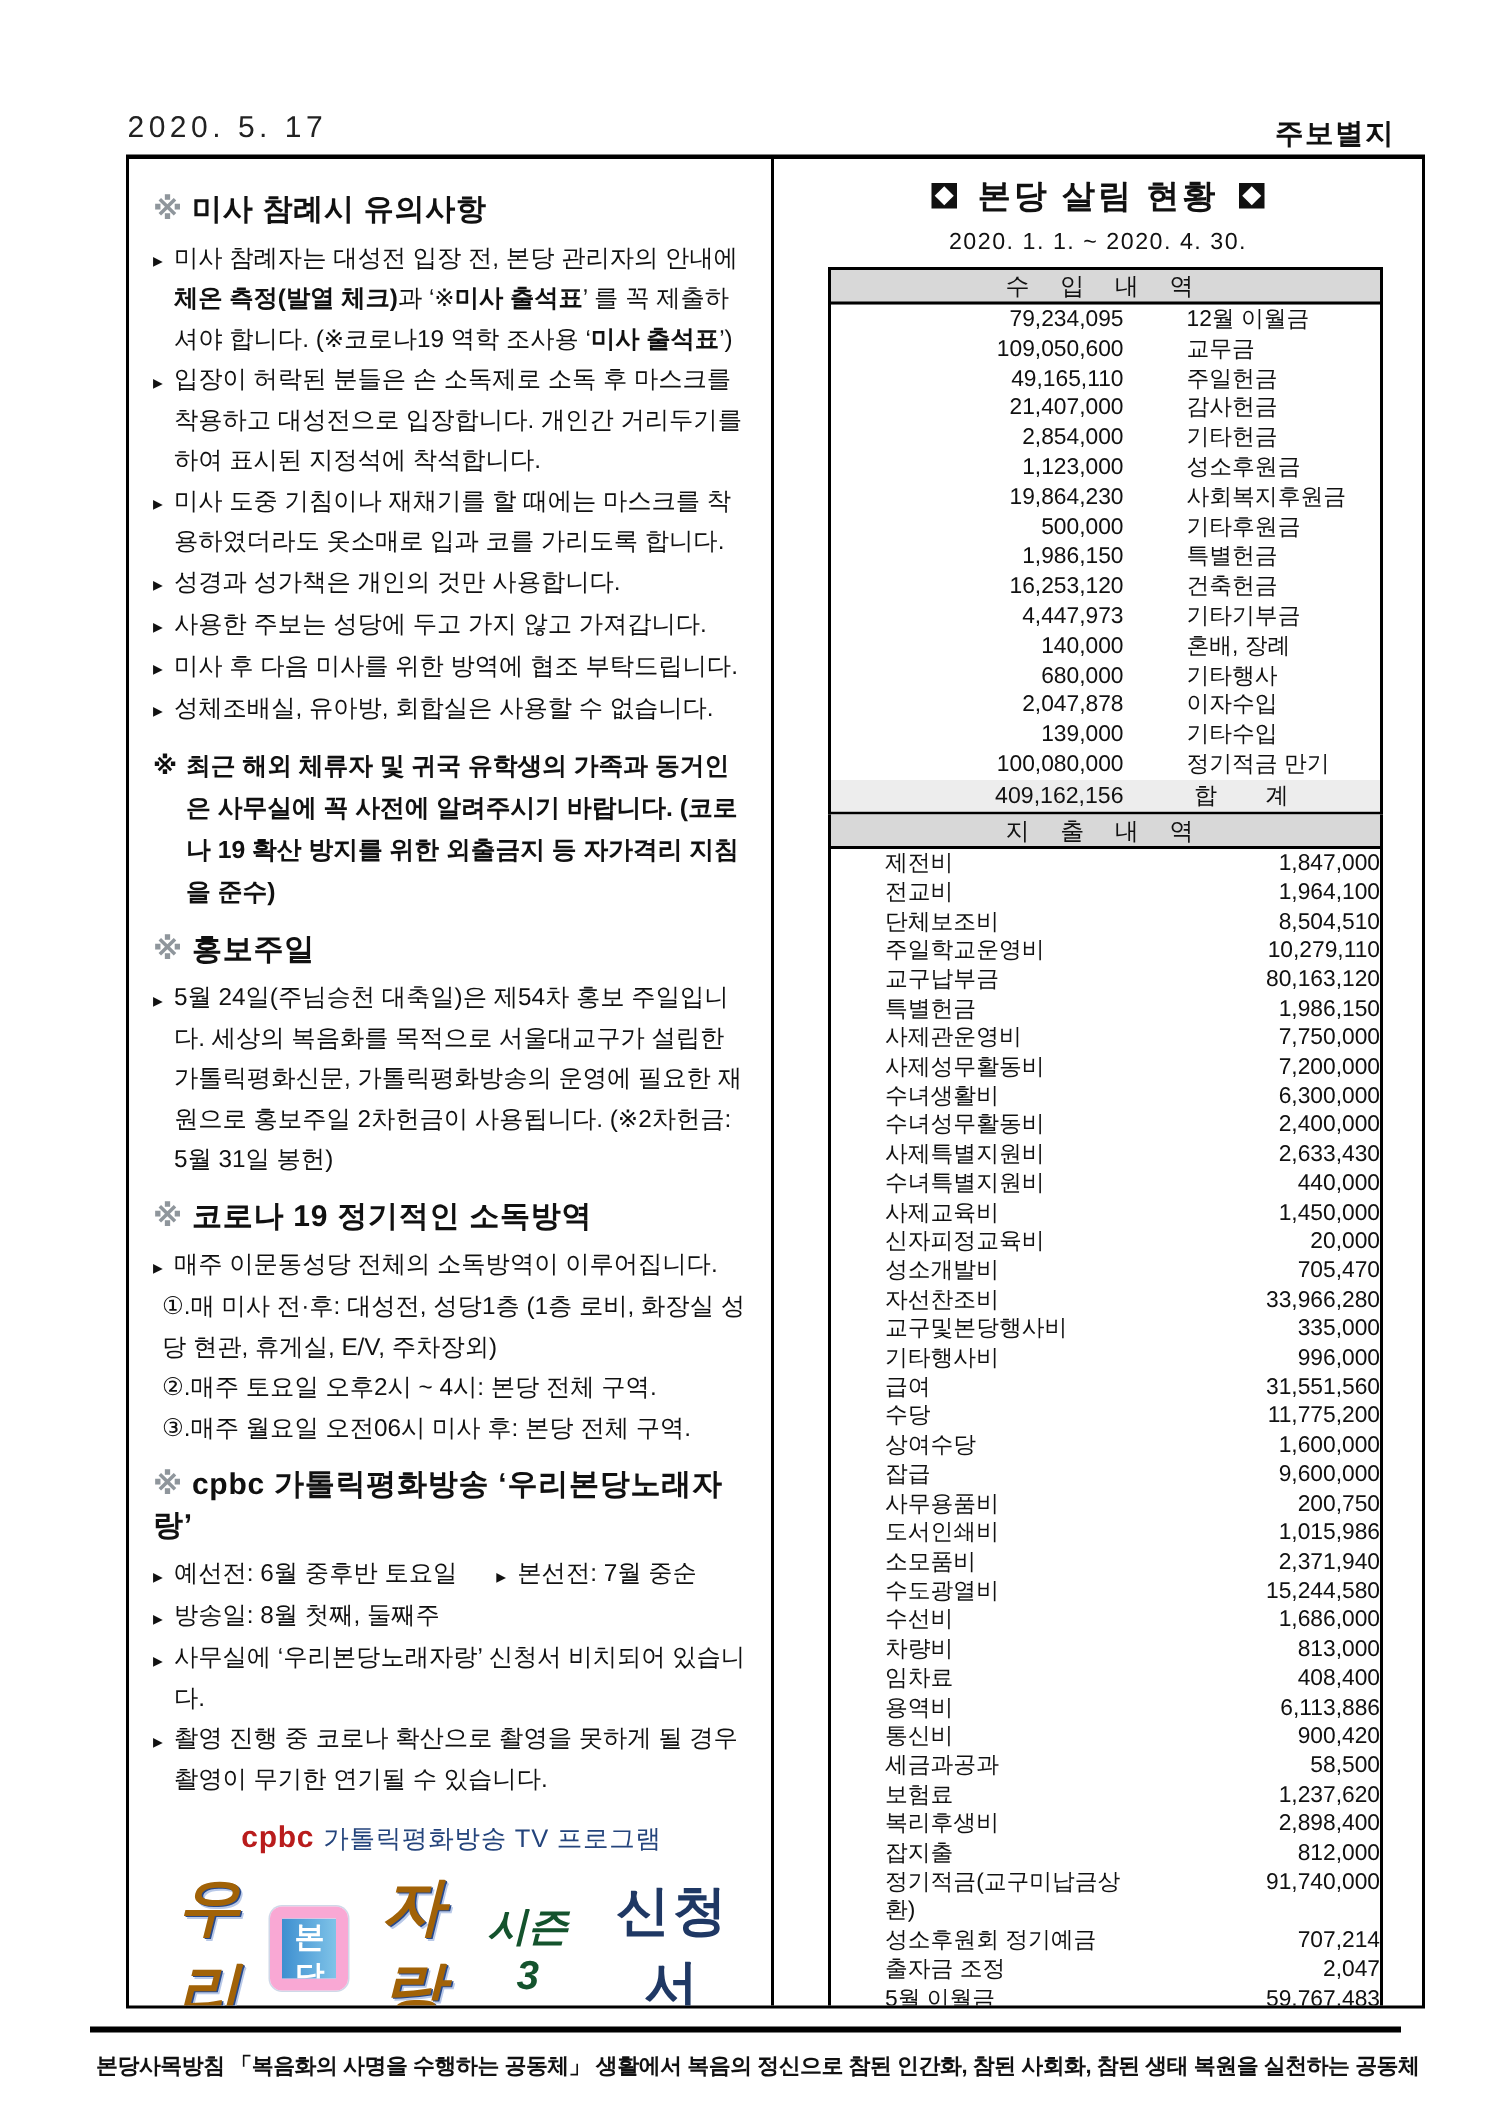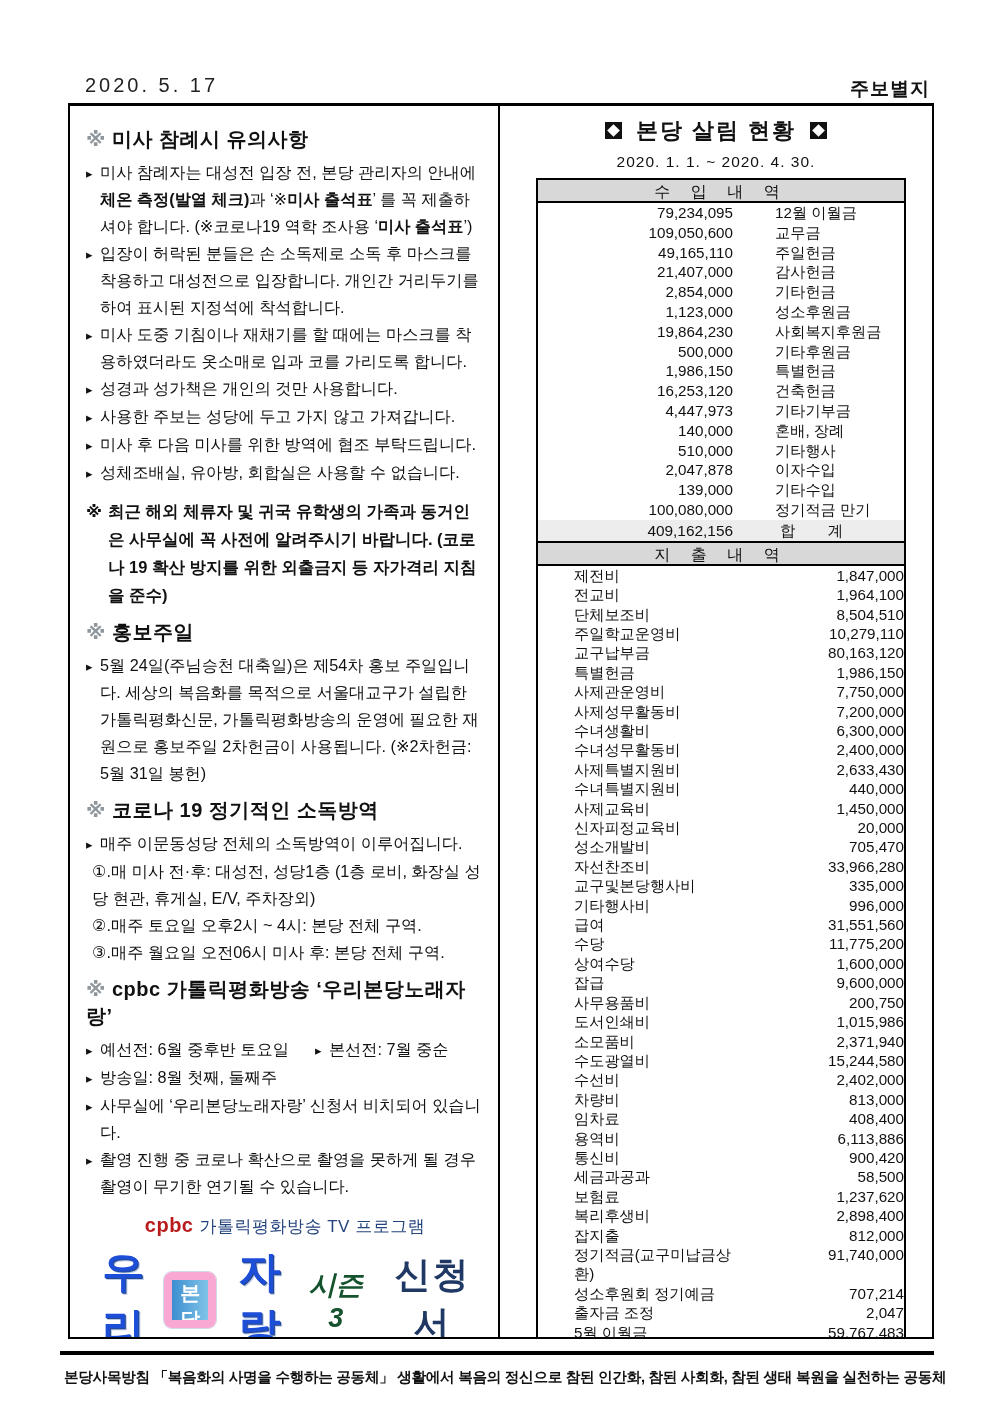--- a/index.html
+++ b/index.html
@@ -5,21 +5,21 @@
   * { margin:0; padding:0; box-sizing:border-box; }
   html,body { width:992px; height:1403px; background:#ffffff; overflow:hidden;
               font-family:"Liberation Sans","DejaVu Sans",sans-serif; color:#111; }
   .page { position:relative; width:992px; height:1403px; background:#fff; }
 
   
   .hdr-date { position:absolute; top:74px; left:85px; font-size:20px; letter-spacing:3px; color:#222; }
   .hdr-corner { position:absolute; top:76px; right:62px; font-size:19px; font-weight:700; letter-spacing:1px; }
 
   
-  .frame { position:absolute; top:103px; left:68px; width:866px; height:1236px;
+  .frame { position:absolute; top:103px; left:84px; width:866px; height:1236px;
            border:2px solid #000; border-top-width:3px; display:flex; }
   .col-left  { width:430px; border-right:2px solid #000; padding:10px 14px 0 16px; overflow:hidden; }
   .col-right { flex:1; padding:6px 10px 0 10px; overflow:hidden; }
 
   
   .sec-title { font-size:20px; font-weight:700; margin:10px 0 6px 0; letter-spacing:0.5px; }
   .sec-title .snow { color:#8f969c; font-weight:700; margin-right:6px; }
   .bullet { display:flex; font-size:16.2px; line-height:27px; }
   .bullet .bm { flex:0 0 14px; font-size:13px; padding-top:1px; color:#111; }
   .bullet .bt { flex:1; }
@@ -27,22 +27,22 @@
   .boldnote { display:flex; font-size:16.5px; line-height:28px; font-weight:700; margin-top:10px; }
   .boldnote .bm2 { flex:0 0 22px; }
   .dualline { display:flex; gap:26px; }
   b { font-weight:700; }
 
   
   .logo-wrap { text-align:center; margin:14px 0 6px 0; }
   .logo-tag { font-size:17px; color:#24447c; letter-spacing:0.5px; }
   .logo-tag .cpbc { color:#b91c1c; font-weight:700; font-size:20px; margin-right:6px;text-align:right; }
   .logo-row { display:flex; align-items:center; justify-content:center; gap:6px; margin-top:6px; }
-  .logo-word { font-size:42px; font-weight:800; color:#1d4ed8;
-               text-shadow:1px 1px 0 #27498c, 2px 2px 0 #b9c9e8; letter-spacing:-2px; }
+  .logo-word { font-size:42px; font-weight:800; color:#a16207;
+               text-shadow:1px 1px 0 #27498c, 2px 2px 0 #b9c9e8; font-style:italic; letter-spacing:-2px; }
   .logo-badge { width:56px; height:56px; border-radius:8px; display:grid; grid-template-rows:1fr 1fr;
                 overflow:hidden; border:8px solid #f9a8d4; box-shadow:0 0 0 1px #cfd8e8; }
   .badge-top { background:linear-gradient(90deg,#3e8fd0,#7fc3e8); color:#fff; font-weight:800;
                font-size:20px; line-height:26px; }
   .badge-bot { background:linear-gradient(90deg,#39b0a0,#55b948); color:#ffe95e; font-weight:800;
                font-size:20px; line-height:26px; }
   .logo-season { font-size:27px; font-weight:700; font-style:italic; color:#14532d; margin-left:4px; }
   .logo-form { font-size:36px; font-weight:700; color:#1f3864; margin-left:8px; letter-spacing:2px; }
 
   
@@ -238,21 +238,21 @@
             </div>
             <div class="trow">
               <span class="cell-amount">4,447,973</span>
               <span class="cell-label">기타기부금</span>
             </div>
             <div class="trow">
               <span class="cell-amount">140,000</span>
               <span class="cell-label">혼배, 장례</span>
             </div>
             <div class="trow">
-              <span class="cell-amount">510,000</span>
+              <span class="cell-amount">680,000</span>
               <span class="cell-label">기타행사</span>
             </div>
             <div class="trow">
               <span class="cell-amount">2,047,878</span>
               <span class="cell-label">이자수입</span>
             </div>
             <div class="trow">
               <span class="cell-amount">139,000</span>
               <span class="cell-label">기타수입</span>
             </div>
@@ -369,21 +369,21 @@
             <div class="trow">
               <span class="cell-label">소모품비</span>
               <span class="cell-amount">2,371,940</span>
             </div>
             <div class="trow">
               <span class="cell-label">수도광열비</span>
               <span class="cell-amount">15,244,580</span>
             </div>
             <div class="trow">
               <span class="cell-label">수선비</span>
-              <span class="cell-amount">2,402,000</span>
+              <span class="cell-amount">1,686,000</span>
             </div>
             <div class="trow">
               <span class="cell-label">차량비</span>
               <span class="cell-amount">813,000</span>
             </div>
             <div class="trow">
               <span class="cell-label">임차료</span>
               <span class="cell-amount">408,400</span>
             </div>
             <div class="trow">

